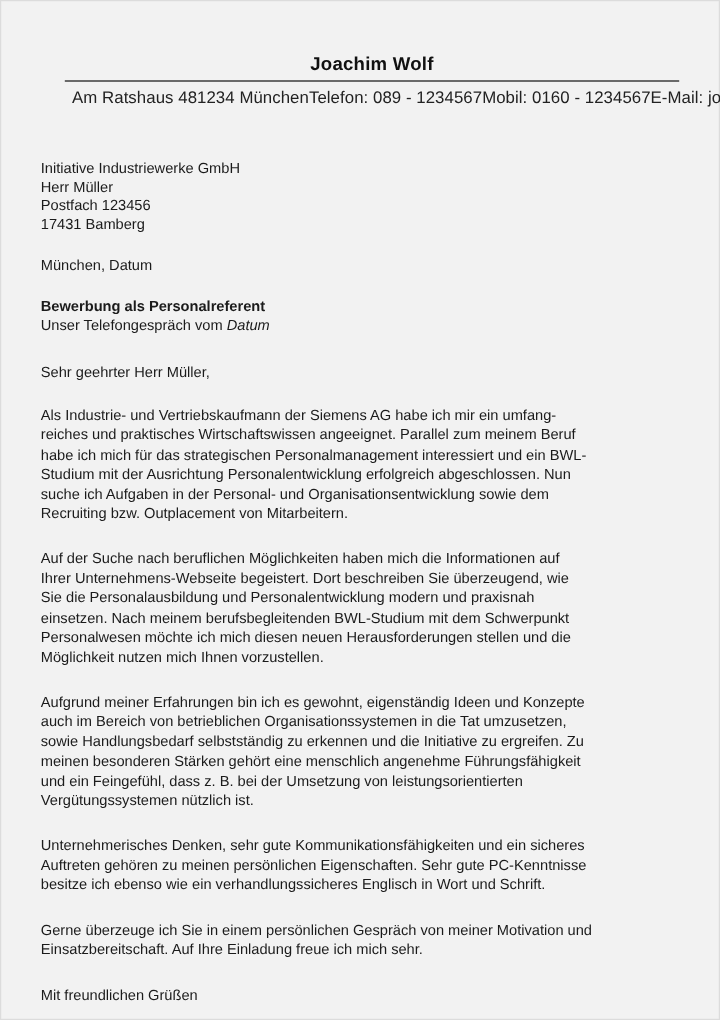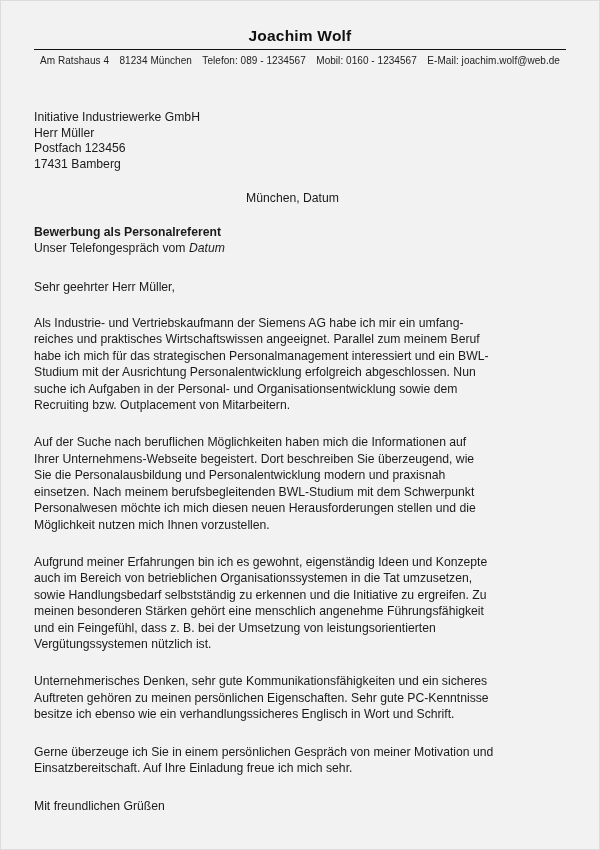--- a/index.html
+++ b/index.html
@@ -19,57 +19,58 @@
     box-sizing: border-box;
     width: 600px;
     height: 850px;
     background: #f2f2f2;
     border: 1px solid #dcdcdc;
     padding: 0 33px;
   }
 
   
   .letterhead {
-    padding-top: 26px;
+    padding-top: 44px;
+    margin-left: 20px;
   }
   .sender-name {
     text-align: center;
     font-size: 15.5px;
     font-weight: bold;
     letter-spacing: .2px;
     line-height: 1.1;
     color: #111;
   }
   .letterhead-rule {
     margin-top: 5px;
     border-top: 1.6px solid #111;
   }
   .contact-line {
     display: flex;
     justify-content: space-between;
     align-items: baseline;
     padding: 5px 6px 0 6px;
-    font-size: 10px;
+    font-size: 14px;
     color: #222;
     white-space: nowrap;
   }
   .contact-line > span { letter-spacing: .05px; }
 
   
   .recipient {
     margin-top: 44px;
     font-size: 12.2px;
     line-height: 15.5px;
   }
   .recipient div { white-space: nowrap; }
 
   
   .date-line {
     margin-top: 19px;
-    text-align: center;
+    text-align: left;
     font-size: 12.2px;
     padding-right: 15px;
   }
 
   
   .subject-block {
     margin-top: 20px;
     font-size: 12.2px;
     line-height: 15.5px;
   }

